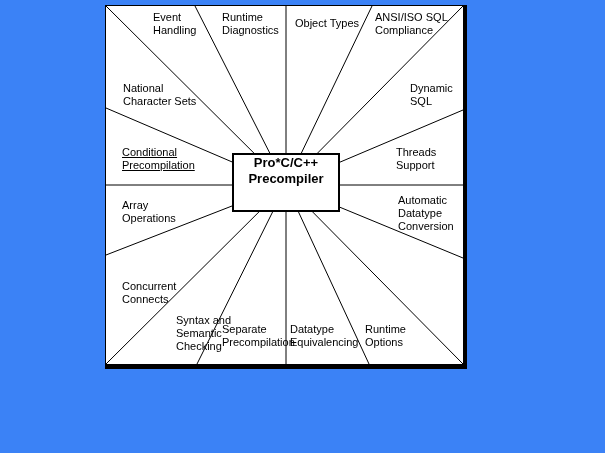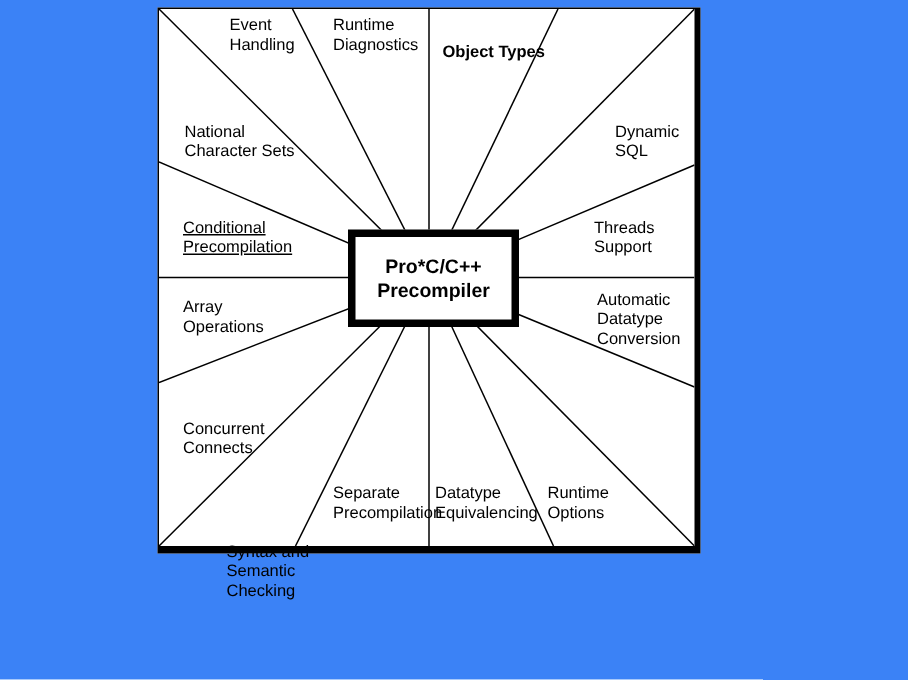--- a/index.html
+++ b/index.html
@@ -47,23 +47,22 @@
     white-space: pre-line;
     text-align: left;
   }
   .center-node {
     position: absolute;
     left: 126px;
     top: 147px;
     width: 104px;
     height: 55px;
     background: #ffffff;
-    border: 5px solid #000000;
+    border: 2px solid #000000;
     display: flex;
-    align-items: center;
     justify-content: center;
   }
   .center-node .center-label {
     font-weight: bold;
     font-size: 13px;
     line-height: 16px;
     text-align: center;
     white-space: pre-line;
     color: #000;
   }
@@ -95,42 +94,44 @@
 
       <line x1="180" y1="179" x2="357" y2="104"></line>
       <line x1="180" y1="179" x2="357" y2="179"></line>
       <line x1="180" y1="179" x2="357" y2="252"></line>
     </svg>
 
     <div class="feature-label" style="left:47px;  top:5px;">Event
 Handling</div>
     <div class="feature-label" style="left:116px; top:5px;">Runtime
 Diagnostics</div>
-    <div class="feature-label" style="left:189px; top:23px;font-weight:bold;">Object Types</div>
+    <div class="feature-label" style="left:189px; top:11px;">Object Types</div>
+    <div class="feature-label" style="left:269px; top:5px;">ANSI/ISO SQL
+Compliance</div>
 
     <div class="feature-label" style="left:17px;  top:76px;">National
 Character Sets</div>
     <div class="feature-label" style="left:304px; top:76px;">Dynamic
 SQL</div>
 
     <div class="feature-label" style="left:16px;  top:140px;text-decoration:underline;">Conditional
 Precompilation</div>
     <div class="feature-label" style="left:290px; top:140px;">Threads
 Support</div>
 
     <div class="feature-label" style="left:16px;  top:193px;">Array
 Operations</div>
     <div class="feature-label" style="left:292px; top:188px;">Automatic
 Datatype
 Conversion</div>
 
     <div class="feature-label" style="left:16px;  top:274px;">Concurrent
 Connects</div>
 
-    <div class="feature-label" style="left:45px;  top:308px;margin-top:48px;">Syntax and
+    <div class="feature-label" style="left:70px;  top:308px;">Syntax and
 Semantic
 Checking</div>
     <div class="feature-label" style="left:116px; top:317px;">Separate
 Precompilation</div>
     <div class="feature-label" style="left:184px; top:317px;">Datatype
 Equivalencing</div>
     <div class="feature-label" style="left:259px; top:317px;">Runtime
 Options</div>
 
     <div class="center-node">

